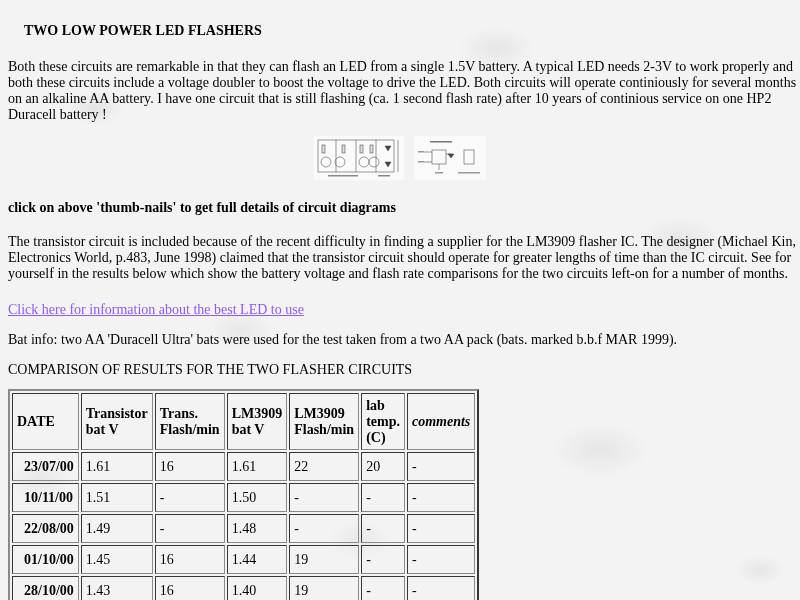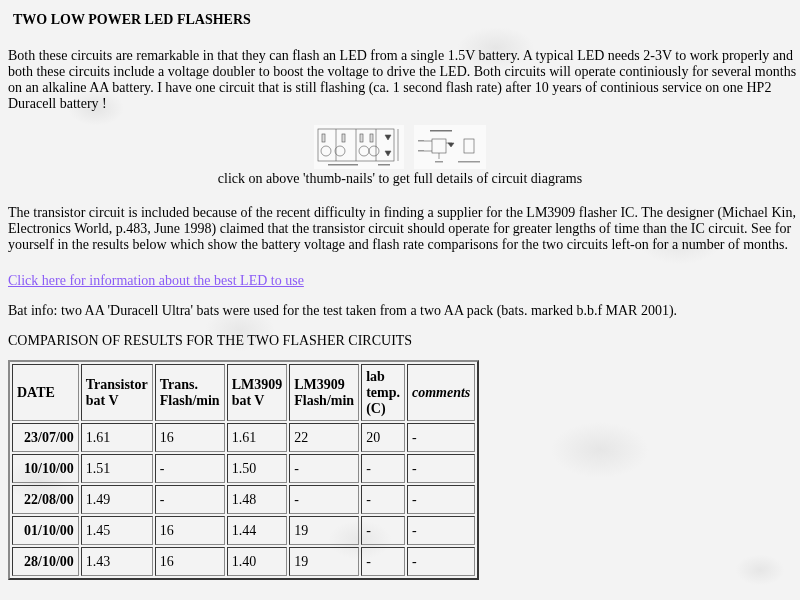--- a/index.html
+++ b/index.html
@@ -13,31 +13,31 @@
       radial-gradient(ellipse 55px 30px at 62% 8%, rgba(205,205,205,0.35), transparent 70%),
       radial-gradient(ellipse 60px 35px at 85% 40%, rgba(200,200,200,0.3), transparent 70%),
       radial-gradient(ellipse 50px 30px at 30% 55%, rgba(205,205,205,0.3), transparent 70%),
       radial-gradient(ellipse 70px 40px at 75% 75%, rgba(200,200,200,0.3), transparent 70%),
       radial-gradient(ellipse 45px 28px at 45% 90%, rgba(205,205,205,0.3), transparent 70%),
       radial-gradient(ellipse 35px 22px at 95% 95%, rgba(200,200,200,0.3), transparent 70%),
       radial-gradient(ellipse 50px 30px at 5% 80%, rgba(205,205,205,0.3), transparent 70%);
   }
   .page { position: relative; padding: 0 8px; }
   h1.title {
-    font-size: 14px; font-weight: bold; margin: 5px; padding-top: 7px; height: 16px;
+    font-size: 14px; font-weight: bold; margin: 16px; padding-top: 7px; height: 16px;
   }
   p { margin: 0; }
   .intro { margin-top: 20px; width: 790px; }
   .thumbs { text-align: center; margin-top: 13px; height: 44px; }
   .thumb {
     display: inline-block; vertical-align: top; background: #fafafa;
     border: 0; cursor: pointer;
   }
   .thumb svg { display: block; }
-  .thumb-caption { text-align: center; font-weight: normal; margin-top: 2px; }
+  .thumb-caption { text-align: left; font-weight: bold; margin-top: 20px; }
   .para2 { margin-top: 18px; width: 790px; }
   .led-link { display: inline-block; margin-top: 20px; color: #8b5cf6; text-decoration: underline; cursor: pointer; }
   .batinfo { margin-top: 14px; }
   h2.section { font-size: 14px; font-weight: normal; margin: 14px 0 0 0; }
   table.results {
     margin-top: 11px; border-collapse: separate; border-spacing: 2px;
     border: 2px outset #8a8a8a; background: transparent;
   }
   table.results th, table.results td {
     border: 1px inset #8a8a8a; padding: 4px 4px; text-align: left; vertical-align: middle;
@@ -105,21 +105,21 @@
       </svg>
     </a>
   </div>
 
   <p class="thumb-caption">click on above 'thumb-nails' to get full details of circuit diagrams</p>
 
   <p class="para2">The transistor circuit is included because of the recent difficulty in finding a supplier for the LM3909 flasher IC. The designer (Michael Kin, Electronics World, p.483, June 1998) claimed that the transistor circuit should operate for greater lengths of time than the IC circuit. See for yourself in the results below which show the battery voltage and flash rate comparisons for the two circuits left-on for a number of months.</p>
 
   <a class="led-link">Click here for information about the best LED to use</a>
 
-  <p class="batinfo">Bat info: two AA 'Duracell Ultra' bats were used for the test taken from a two AA pack (bats. marked b.b.f MAR 2001).</p>
+  <p class="batinfo">Bat info: two AA 'Duracell Ultra' bats were used for the test taken from a two AA pack (bats. marked b.b.f MAR 1999).</p>
 
   <h2 class="section">COMPARISON OF RESULTS FOR THE TWO FLASHER CIRCUITS</h2>
 
   <table class="results">
     <thead>
       <tr>
         <th class="col-date"><span>DATE</span></th>
         <th class="col-tv"><span>Transistor</span><br><span>bat V</span></th>
         <th class="col-tf"><span>Trans.</span><br><span>Flash/min</span></th>
         <th class="col-lv"><span>LM3909</span><br><span>bat V</span></th>
@@ -132,21 +132,21 @@
         <tr>
     <td class="date">23/07/00</td>
     <td>1.61</td>
     <td>16</td>
     <td>1.61</td>
     <td>22</td>
     <td>20</td>
     <td>-</td>
   </tr>
         <tr>
-    <td class="date">10/10/00</td>
+    <td class="date">10/11/00</td>
     <td>1.51</td>
     <td>-</td>
     <td>1.50</td>
     <td>-</td>
     <td>-</td>
     <td>-</td>
   </tr>
         <tr>
     <td class="date">22/08/00</td>
     <td>1.49</td>

